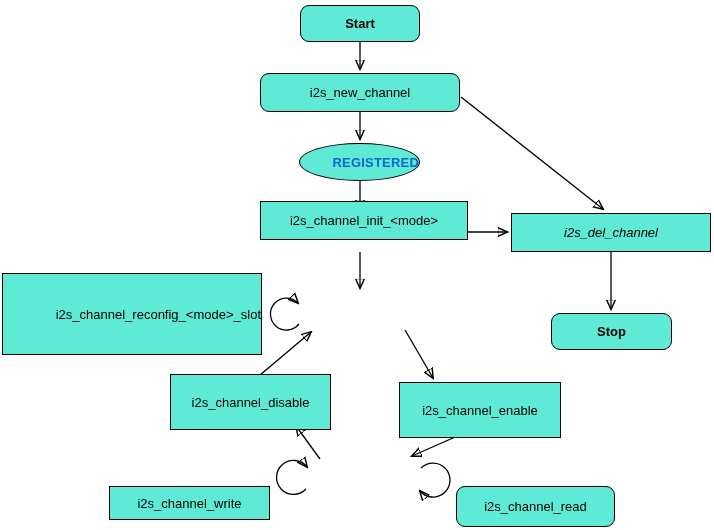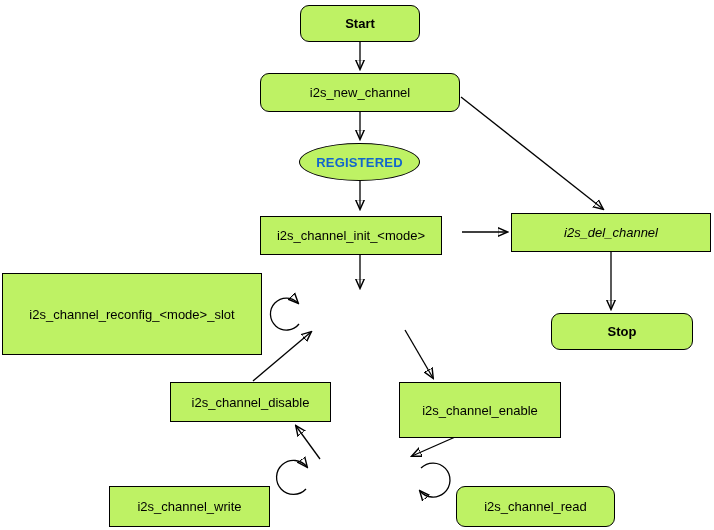--- a/index.html
+++ b/index.html
@@ -22,36 +22,37 @@
   }
   .edges path {
     fill: none;
     stroke: #000000;
     stroke-width: 1.3;
   }
   .node {
     position: absolute;
     box-sizing: border-box;
     border: 1.4px solid #000000;
-    background: #bef264;
+    background: #5eead4;
     display: flex;
     align-items: center;
     justify-content: center;
     text-align: center;
     font-size: 13px;
     color: #000000;
   }
   .node.rounded { border-radius: 9px; }
   .node.ellipse { border-radius: 50%; }
   .node.bold { font-weight: bold; }
-  .node.state { font-weight: bold; color: #1266cc; letter-spacing: 0.2px; }
+  .node.state { font-weight: bold; color: #1266cc; letter-spacing: 0.2px; justify-content: flex-end; }
   .node.multi {
     flex-direction: column;
     line-height: 19px;
     justify-content: center;
+    align-items: flex-end;
   }
 </style>
 </head>
 <body>
 
 <div class="canvas">
 
   <svg class="edges" width="714" height="530" viewBox="0 0 714 530" aria-hidden="true">
     <defs>
       <marker id="arrow" viewBox="0 0 10 10" refX="8.5" refY="5" markerWidth="8.5" markerHeight="8.5" orient="auto-start-reverse">
@@ -81,47 +82,47 @@
   </div>
 
   <div class="node" style="left:260px; top:73px; width:200px; height:39px;border-radius:9px;">
     <span>i2s_new_channel</span>
   </div>
 
   <div class="node ellipse state" style="left:299px; top:143px; width:121px; height:38px;">
     <span>REGISTERED</span>
   </div>
 
-  <div class="node" style="left:260px; top:216px; width:182px; height:39px;">
+  <div class="node" style="left:260px; top:201px; width:208px; height:39px;">
     <span>i2s_channel_init_&lt;mode&gt;</span>
   </div>
 
   <div class="node" style="left:511px; top:213px; width:200px; height:39px;font-style:italic;">
     <span>i2s_del_channel</span>
   </div>
 
-  <div class="node rounded bold" style="left:551px; top:313px; width:142px; height:37px;">
+  <div class="node rounded bold" style="left:551px; top:313px; width:121px; height:37px;">
     <span>Stop</span>
   </div>
 
   <div class="node multi" style="left:2px; top:273px; width:260px; height:82px;">
     <span>i2s_channel_reconfig_&lt;mode&gt;_slot</span>
   </div>
 
 
-  <div class="node" style="left:170px; top:382px; width:161px; height:40px;">
+  <div class="node" style="left:170px; top:374px; width:161px; height:56px;">
     <span>i2s_channel_disable</span>
   </div>
 
   <div class="node" style="left:399px; top:382px; width:162px; height:56px;">
     <span>i2s_channel_enable</span>
   </div>
 
 
-  <div class="node" style="left:109px; top:486px; width:161px; height:41px;justify-content:center;">
+  <div class="node" style="left:109px; top:486px; width:161px; height:34px;justify-content:center;">
     <span>i2s_channel_write</span>
   </div>
 
   <div class="node" style="left:456px; top:486px; width:159px; height:41px;border-radius:9px;">
     <span>i2s_channel_read</span>
   </div>
 
 </div>
 
 </body></html>

